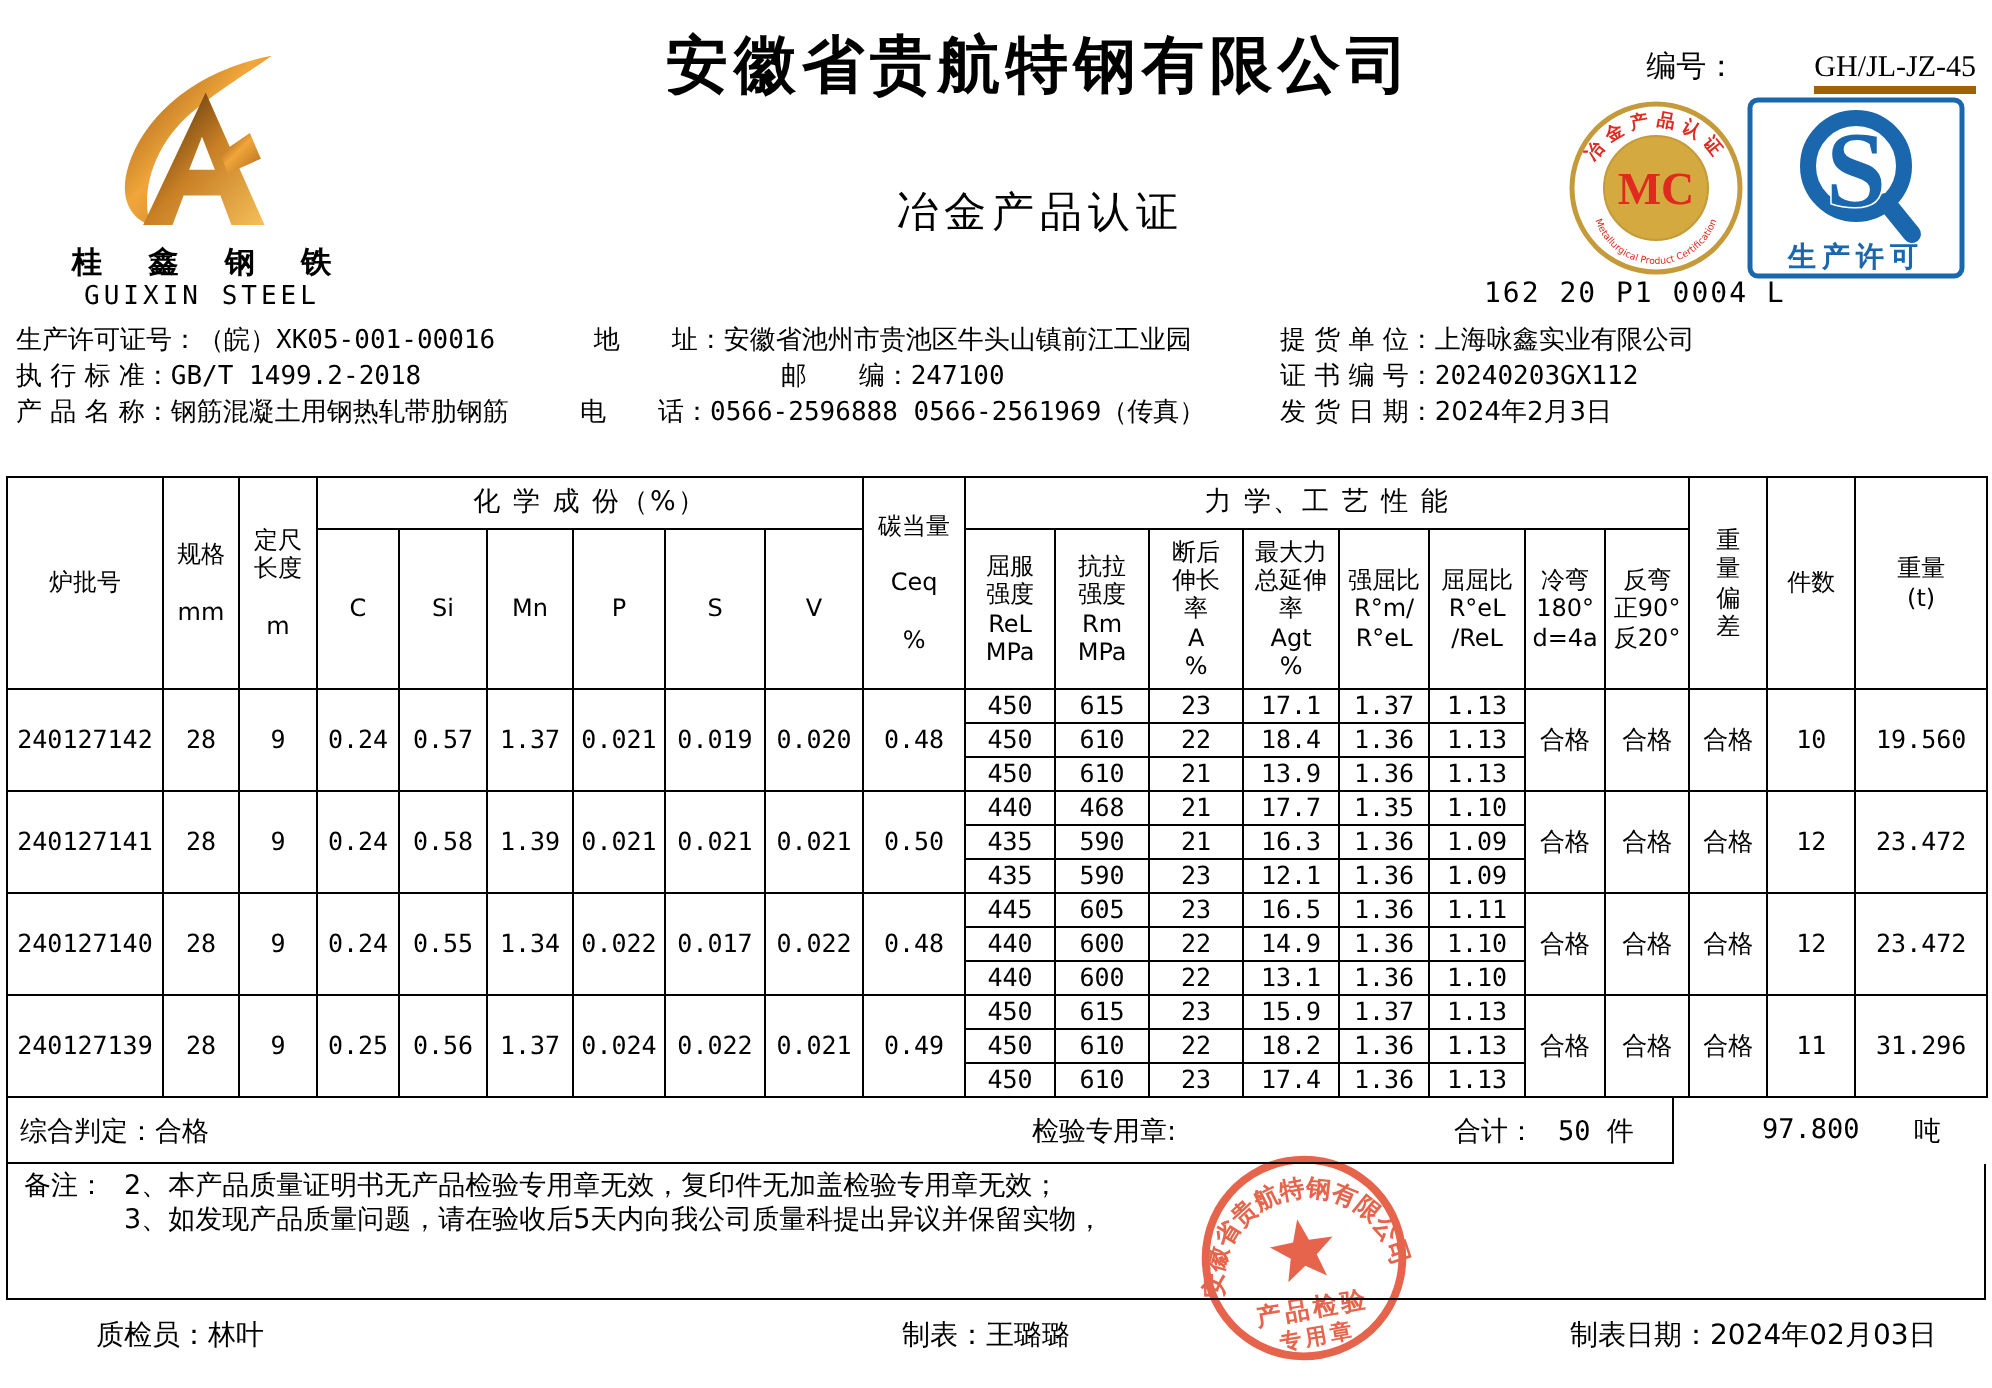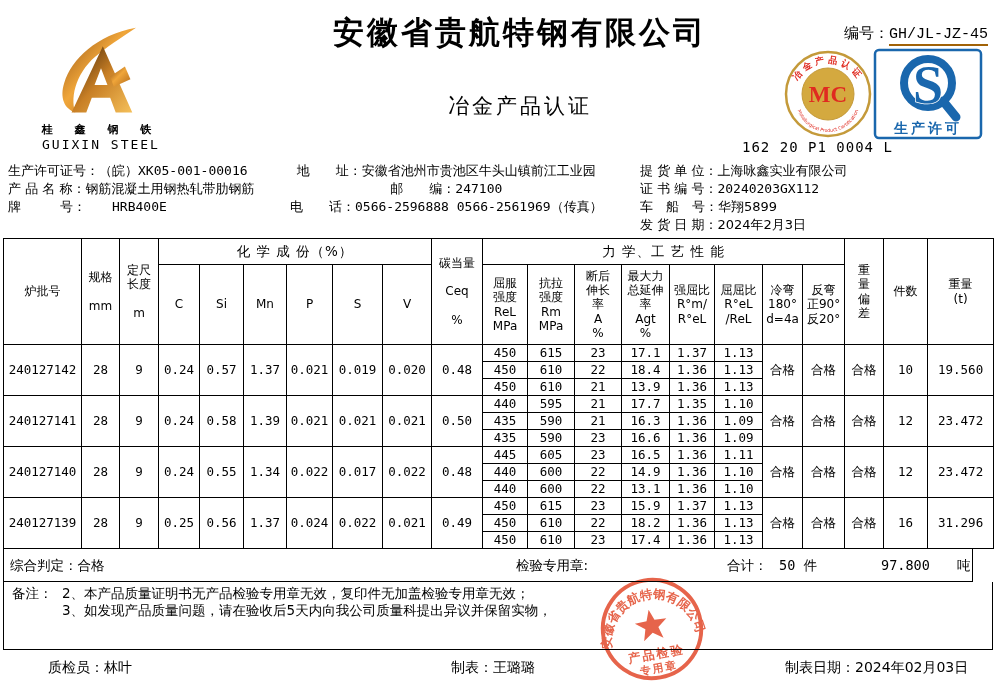--- a/index.html
+++ b/index.html
@@ -6,25 +6,25 @@
   .page{position:relative;width:996px;height:694px;background:#ffffff;color:#000;
         font-family:"DejaVu Sans","Liberation Sans",sans-serif;overflow:hidden;margin:0 auto;}
   .mono{font-family:"DejaVu Sans Mono","Liberation Mono",monospace;}
 
   
   .company-title{position:absolute;top:12px;left:280px;width:480px;text-align:center;
     font-family:"Liberation Serif","DejaVu Serif",serif;font-size:31px;letter-spacing:3px;font-weight:bold;}
   .doc-title{position:absolute;top:92px;left:320px;width:400px;text-align:center;
     font-family:"Liberation Serif","DejaVu Serif",serif;font-size:21px;letter-spacing:3px;}
   .serial{position:absolute;top:24px;right:8px;font-size:15px;white-space:nowrap;}
-  .serial .val{font-family:Liberation Mono, monospace;
-    border-bottom:2px solid #a16207;padding-bottom:1px;}
+  .serial .val{font-family:Liberation Serif, serif;
+    border-bottom:4px solid #a16207;padding-bottom:1px;margin-left:39px;}
 
   .logo-block{position:absolute;left:36px;top:26px;width:130px;text-align:center;}
-  .logo-cn{font-size:11px;font-weight:bold;letter-spacing:9px;white-space:nowrap;margin-top:0;}
+  .logo-cn{font-size:15px;font-weight:bold;letter-spacing:9px;white-space:nowrap;margin-top:0;}
   .logo-en{font-size:13px;letter-spacing:2px;font-family:"DejaVu Sans Mono","Liberation Mono",monospace;}
 
   .mc-badge{position:absolute;left:784px;top:50px;width:88px;height:88px;}
   .mc-code{position:absolute;left:742px;top:139px;font-size:14px;letter-spacing:1px;
     font-family:"DejaVu Sans Mono","Liberation Mono",monospace;white-space:nowrap;}
   .qs-badge{position:absolute;left:872px;top:46px;width:112px;height:96px;}
 
   
   .info-col{position:absolute;font-size:13px;line-height:18px;white-space:nowrap;}
   .info-left{left:8px;top:162px;}
@@ -38,21 +38,21 @@
   table.cert th{font-size:12px;line-height:1.2;white-space:pre-line;}
   table.cert th.band{font-size:13.5px;letter-spacing:1px;}
   table.cert thead tr.r1{height:26px;}
   table.cert thead tr.r2{height:80px;}
   table.cert tbody tr{height:17px;}
   table.cert tbody td{font-size:12.5px;line-height:1;
     font-family:"DejaVu Sans Mono","Liberation Mono",monospace;}
   .th-vert{line-height:1.15;}
 
   
-  .summary{position:relative;width:970px;height:33px;border:1px solid #000;border-top:none;
+  .summary{position:relative;width:834px;height:33px;border:1px solid #000;border-top:none;
     box-sizing:border-box;font-size:13.5px;}
   .summary span{position:absolute;top:8px;white-space:nowrap;}
   .sm-judge{left:6px;}  .sm-metallo{left:237px;} .sm-seal{left:512px;}
   .sm-total{left:723px;} .sm-pieces{left:775px;} .sm-weight{left:877px;} .sm-unit{left:953px;}
 
   .notes{position:relative;width:990px;height:68px;border:1px solid #000;border-top:none;
     box-sizing:border-box;display:flex;font-size:13.5px;line-height:17px;padding-top:3px;}
   .notes-label{width:50px;padding-left:8px;flex:none;}
   .note-line{white-space:nowrap;}
   .note-line.indent{padding-left:28px;}
@@ -119,32 +119,31 @@
   <svg class="qs-badge" viewBox="0 0 112 94">
     <rect x="3" y="3" width="106" height="88" rx="4" fill="#ffffff" stroke="#1a67ad" stroke-width="2.5"></rect>
     <circle cx="56" cy="36" r="24" fill="none" stroke="#1a67ad" stroke-width="8"></circle>
     <path d="M71,54 L84,70" stroke="#1a67ad" stroke-width="9" stroke-linecap="round"></path>
     <text x="56" y="56" text-anchor="middle" font-size="54" font-weight="bold" fill="#1a67ad" stroke="#ffffff" stroke-width="1.5" paint-order="stroke" font-family="Liberation Serif, DejaVu Serif, serif">S</text>
     <text x="56" y="86" text-anchor="middle" font-size="14" font-weight="bold" letter-spacing="3" fill="#1a67ad">生产许可</text>
   </svg>
 
   <div class="info-col info-left">
     <div class="info-line"><span>生产许可证号：</span><span class="mono">（皖）XK05-001-00016</span></div>
+    <div class="info-line"><span>执 行 标 准：</span><span class="mono">GB/T 1499.2-2018</span></div>
     <div class="info-line"><span>产 品 名 称：</span><span>钢筋混凝土用钢热轧带肋钢筋</span></div>
-    <div class="info-line"><span>牌　　　号：</span><span class="mono">　　HRB400E</span></div>
   </div>
   <div class="info-col info-mid">
     <div class="info-line"><span>地　　址：</span><span>安徽省池州市贵池区牛头山镇前江工业园</span></div>
     <div class="info-line"><span>邮　　编：</span><span class="mono">247100</span></div>
     <div class="info-line"><span>电　　话：</span><span class="mono">0566-2596888  0566-2561969（传真）</span></div>
   </div>
   <div class="info-col info-right">
     <div class="info-line"><span>提 货 单 位：</span><span>上海咏鑫实业有限公司</span></div>
     <div class="info-line"><span>证 书 编 号：</span><span class="mono">20240203GX112</span></div>
-    <div class="info-line"><span>车　船　号：</span><span>华翔5899</span></div>
     <div class="info-line"><span>发 货 日 期：</span><span>2024年2月3日</span></div>
   </div>
 
   <div class="table-wrap">
     <table class="cert">
       <colgroup>
         <col style="width:78px">
           <col style="width:38px">
           <col style="width:39px">
         <col style="width:41px">
@@ -275,21 +274,21 @@
             <td rowspan="3">28</td>
             <td rowspan="3">9</td>
             <td rowspan="3">0.24</td>
             <td rowspan="3">0.58</td>
             <td rowspan="3">1.39</td>
             <td rowspan="3">0.021</td>
             <td rowspan="3">0.021</td>
             <td rowspan="3">0.021</td>
             <td rowspan="3">0.50</td>
             <td>440</td>
-            <td>595</td>
+            <td>468</td>
             <td>21</td>
             <td>17.7</td>
             <td>1.35</td>
             <td>1.10</td>
             <td rowspan="3">合格</td>
             <td rowspan="3">合格</td>
             <td rowspan="3">合格</td>
             <td rowspan="3">12</td>
             <td rowspan="3">23.472</td>
           </tr>
@@ -298,21 +297,21 @@
             <td>590</td>
             <td>21</td>
             <td>16.3</td>
             <td>1.36</td>
             <td>1.09</td>
           </tr>
           <tr>
             <td>435</td>
             <td>590</td>
             <td>23</td>
-            <td>16.6</td>
+            <td>12.1</td>
             <td>1.36</td>
             <td>1.09</td>
           </tr>
           <tr>
             <td rowspan="3">240127140</td>
             <td rowspan="3">28</td>
             <td rowspan="3">9</td>
             <td rowspan="3">0.24</td>
             <td rowspan="3">0.55</td>
             <td rowspan="3">1.34</td>
@@ -361,21 +360,21 @@
             <td rowspan="3">0.49</td>
             <td>450</td>
             <td>615</td>
             <td>23</td>
             <td>15.9</td>
             <td>1.37</td>
             <td>1.13</td>
             <td rowspan="3">合格</td>
             <td rowspan="3">合格</td>
             <td rowspan="3">合格</td>
-            <td rowspan="3">16</td>
+            <td rowspan="3">11</td>
             <td rowspan="3">31.296</td>
           </tr>
           <tr>
             <td>450</td>
             <td>610</td>
             <td>22</td>
             <td>18.2</td>
             <td>1.36</td>
             <td>1.13</td>
           </tr>

